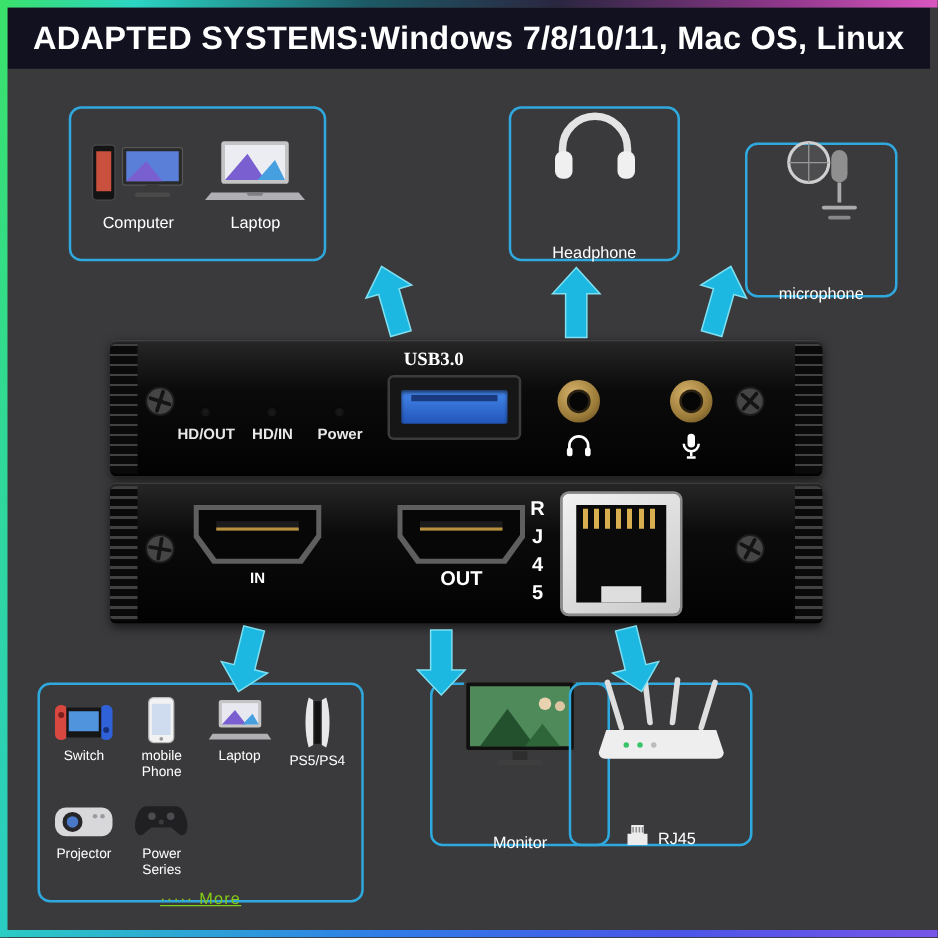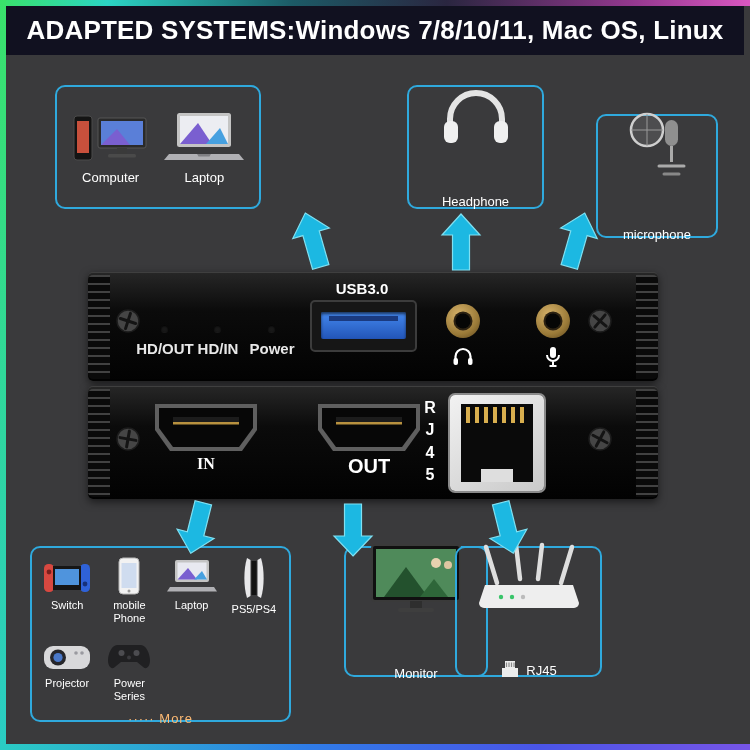--- a/index.html
+++ b/index.html
@@ -25,42 +25,42 @@
   .lbl-sm{color:#fff;font-size:11px;margin-top:4px;text-align:center;line-height:1.15;}
 
   .arrow{position:absolute;z-index:3;overflow:visible;}
 
   .device{position:absolute;left:88px;width:570px;background:linear-gradient(to bottom,#262626,#0b0b0b 35%,#020202);border-radius:5px;z-index:2;box-shadow:0 3px 8px rgba(0,0,0,.55);border-top:1px solid #3f3f3f;}
   .fins{position:absolute;top:2px;bottom:2px;width:22px;background:repeating-linear-gradient(to bottom,#424242 0 2px,#0a0a0a 2px 8px);}
   .fins.fl{left:0;border-radius:5px 0 0 5px;}
   .fins.fr{right:0;border-radius:0 5px 5px 0;}
   .screw{position:absolute;width:24px;height:24px;}
   .led{position:absolute;width:7px;height:7px;border-radius:50%;background:#191919;box-shadow:inset 0 1px 2px #000,0 1px 1px rgba(255,255,255,.08);}
-  .led-lbl{position:absolute;transform:translateX(-50%);color:#e8e8e8;font-size:15px;font-weight:bold;white-space:nowrap;}
+  .led-lbl{position:absolute;transform:translateX(-50%);color:#e8e8e8;font-size:12px;font-weight:bold;white-space:nowrap;}
   .dev-lbl{position:absolute;transform:translateX(-50%);color:#fff;font-weight:bold;white-space:nowrap;}
 
   .usb-outer{position:absolute;background:#161616;border:2px solid #3c3c3c;border-radius:5px;}
   .usb-inner{position:absolute;left:9px;right:9px;top:10px;bottom:11px;background:linear-gradient(to bottom,#4488ee,#2255b8);border-radius:2px;box-shadow:inset 0 2px 3px rgba(0,0,0,.6);}
   .usb-inner::after{content:"";position:absolute;left:8px;right:8px;top:4px;height:5px;background:#1a3a80;}
 
   .jack{position:absolute;width:34px;height:34px;border-radius:50%;background:radial-gradient(circle at 38% 32%,#d6b26a,#9a7a38 62%,#58431c);}
   .jack::after{content:"";position:absolute;left:50%;top:50%;width:15px;height:15px;transform:translate(-50%,-50%);border-radius:50%;background:#060606;box-shadow:0 0 0 2px #2c2213;}
   .glyph{position:absolute;transform:translateX(-50%);}
 
   .hdmi{position:absolute;overflow:visible;}
 
   .rj45{position:absolute;width:94px;height:96px;background:linear-gradient(145deg,#f2f2f2,#c9c9c9);border-radius:5px;box-shadow:0 0 0 2px #8a8a8a;}
   .rj45 .cav{position:absolute;left:11px;right:11px;top:9px;bottom:9px;background:#0a0a0a;}
   .rj45 .pins{position:absolute;left:16px;right:16px;top:12px;height:16px;background:repeating-linear-gradient(to right,#d8ae4e 0 4px,#0a0a0a 4px 9px);}
   .rj45 .tab{position:absolute;left:50%;transform:translateX(-50%);bottom:9px;width:32px;height:13px;background:#dedede;}
 
   .vtext{position:absolute;width:16px;color:#fff;font-weight:bold;font-size:16px;line-height:1.4;word-break:break-all;text-align:center;}
 
   .srcgrid{display:grid;grid-template-columns:repeat(4,1fr);padding:9px 4px 2px;row-gap:7px;}
-  .more{grid-column:1/-1;color:#fdba74;font-size:13px;text-align:center;letter-spacing:1px;margin-top:1px;}
+  .more{grid-column:1/-1;color:#84cc16;font-size:13px;text-align:center;letter-spacing:1px;margin-top:1px;text-decoration:underline;}
 </style>
 </head>
 <body>
 
 <div class="frame">
   <div class="edge t"></div>
   <div class="edge r"></div>
   <div class="edge b"></div>
   <div class="edge l"></div>
 
@@ -154,21 +154,21 @@
             <line x1="12" y1="4" x2="12" y2="20"></line>
           </g>
         </svg>
     </div>
     <div class="led" style="left:73px;top:52px;"></div>
     <div class="led" style="left:126px;top:52px;"></div>
     <div class="led" style="left:180px;top:52px;"></div>
     <span class="led-lbl" style="left:77px;top:67px;">HD/OUT</span>
     <span class="led-lbl" style="left:130px;top:67px;">HD/IN</span>
     <span class="led-lbl" style="left:184px;top:67px;">Power</span>
-    <span class="dev-lbl" style="left:274px;top:7px;font-size:15px;">USB3.0</span>
+    <span class="dev-lbl" style="left:259px;top:7px;font-size:15px;font-family:Liberation Serif, serif;">USB3.0</span>
     <div class="usb-outer" style="left:222px;top:27px;width:103px;height:48px;">
       <div class="usb-inner"></div>
     </div>
     <div class="jack" style="left:358px;top:31px;"></div>
     <div class="glyph" style="left:375px;top:74px;">
       <svg width="22" height="19" viewBox="0 0 22 19">
         <path d="M3.5 13 v-3.5 a7.5 7.5 0 0 1 15 0 V13" fill="none" stroke="#fff" stroke-width="2.2"></path>
         <rect x="1.5" y="11" width="4.5" height="7" rx="2" fill="#fff"></rect>
         <rect x="16" y="11" width="4.5" height="7" rx="2" fill="#fff"></rect>
       </svg>
@@ -204,28 +204,28 @@
             <line x1="12" y1="4" x2="12" y2="20"></line>
           </g>
         </svg>
     </div>
     <svg class="hdmi" width="102" height="47" viewBox="0 0 102 47" style="left:67px;top:17px;">
       <polygon points="0,0 102,0 102,26 87,47 15,47 0,26" fill="#5f5f5f"></polygon>
       <polygon points="4,4 98,4 98,24 84,43 18,43 4,24" fill="#070707"></polygon>
       <rect x="18" y="13" width="66" height="7" fill="#1c1c1c"></rect>
       <rect x="18" y="18" width="66" height="2.5" fill="#b8913f"></rect>
     </svg>
-    <span class="dev-lbl" style="left:118px;top:68px;font-size:16px;font-family:Liberation Serif, serif;">IN</span>
+    <span class="dev-lbl" style="left:118px;top:68px;font-size:12px;">IN</span>
     <svg class="hdmi" width="102" height="47" viewBox="0 0 102 47" style="left:230px;top:17px;">
       <polygon points="0,0 102,0 102,26 87,47 15,47 0,26" fill="#5f5f5f"></polygon>
       <polygon points="4,4 98,4 98,24 84,43 18,43 4,24" fill="#070707"></polygon>
       <rect x="18" y="13" width="66" height="7" fill="#1c1c1c"></rect>
       <rect x="18" y="18" width="66" height="2.5" fill="#b8913f"></rect>
     </svg>
-    <span class="dev-lbl" style="left:281px;top:68px;font-size:20px;">OUT</span>
+    <span class="dev-lbl" style="left:281px;top:68px;font-size:16px;">OUT</span>
     <div class="vtext" style="left:334px;top:10px;">RJ45</div>
     <div class="rj45" style="left:362px;top:8px;">
       <div class="cav"></div>
       <div class="pins"></div>
       <div class="tab"></div>
     </div>
   </div>
 
   <svg class="arrow" width="38" height="52" viewBox="0 0 38 52" style="left:178px;top:502px;transform:rotate(14deg);">
     <polygon points="19,52 38,32 27.5,32 27.5,0 10.5,0 10.5,32 0,32" fill="#1cb8e2" stroke="#7fe0f2" stroke-width="1.2"></polygon>

